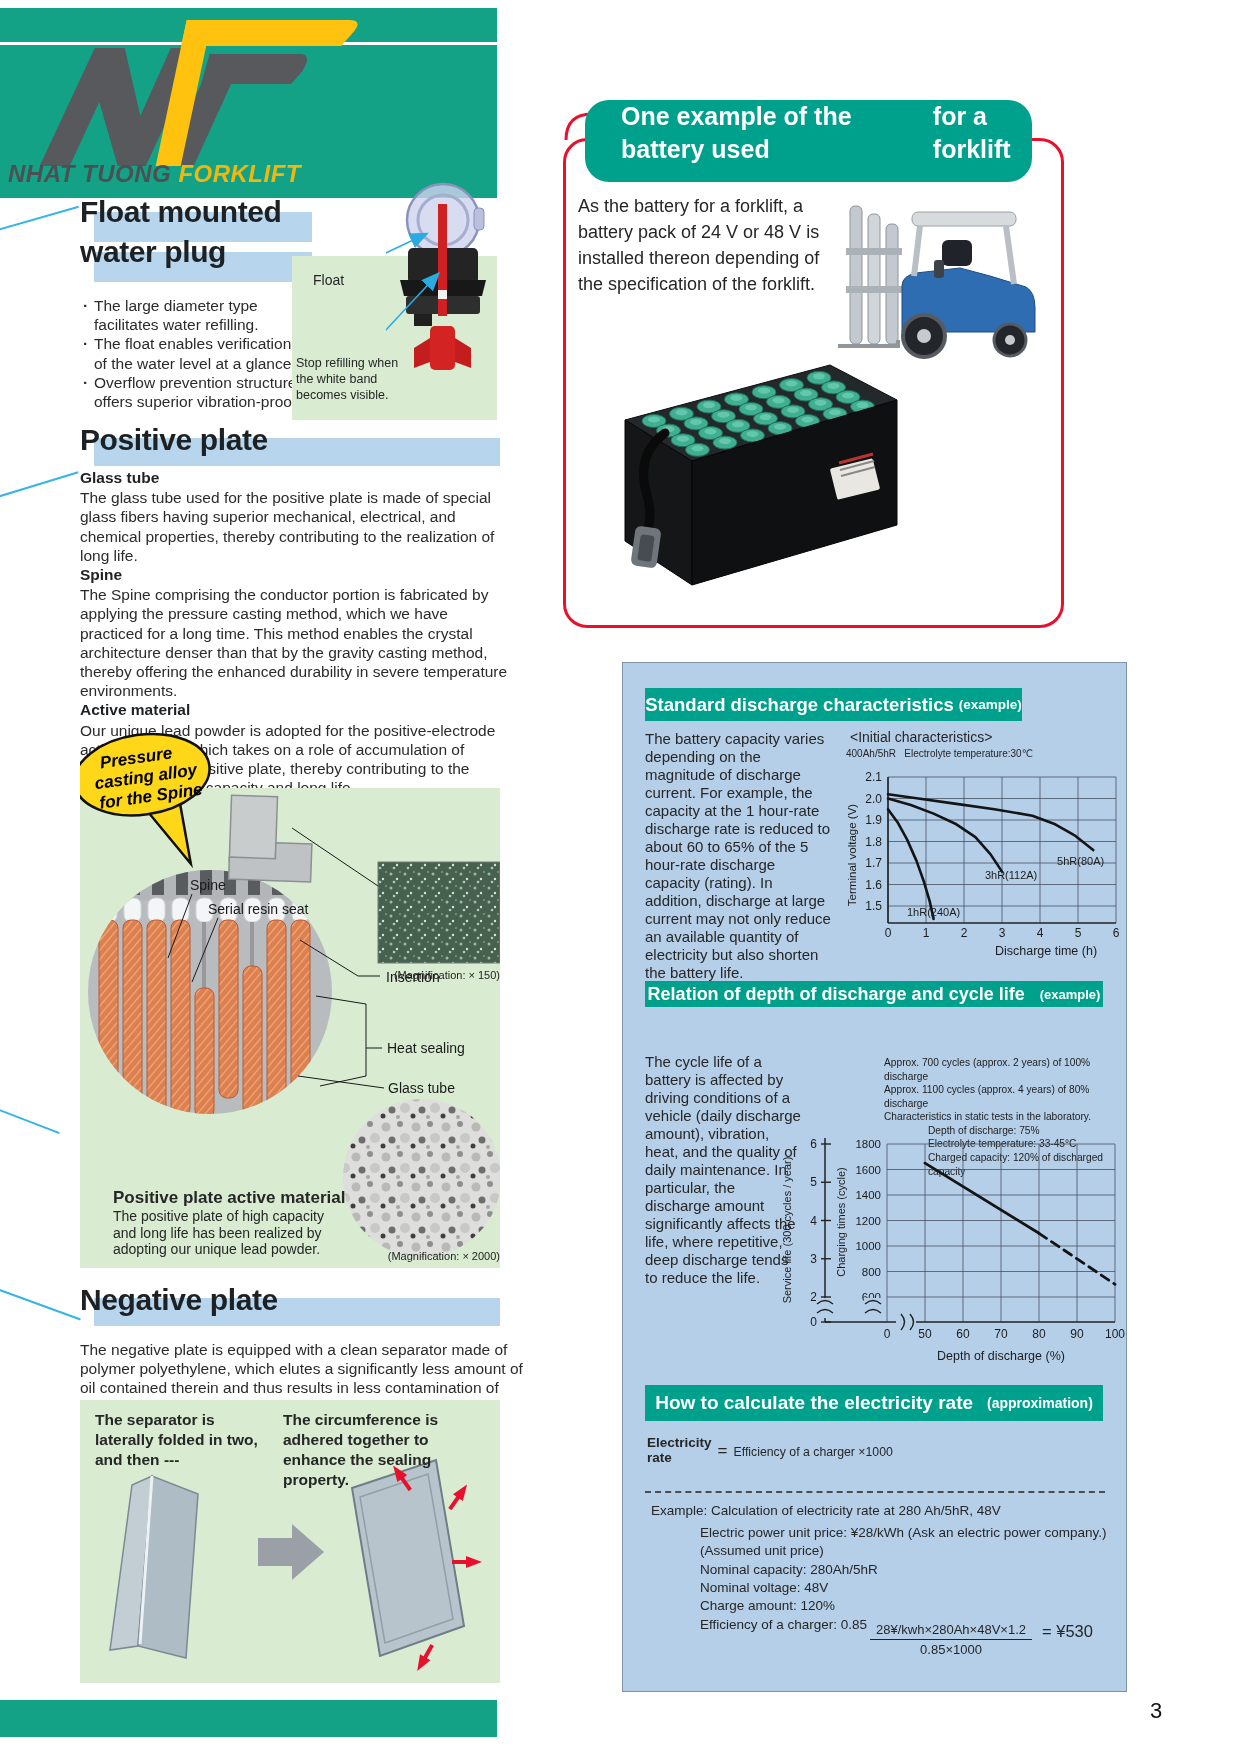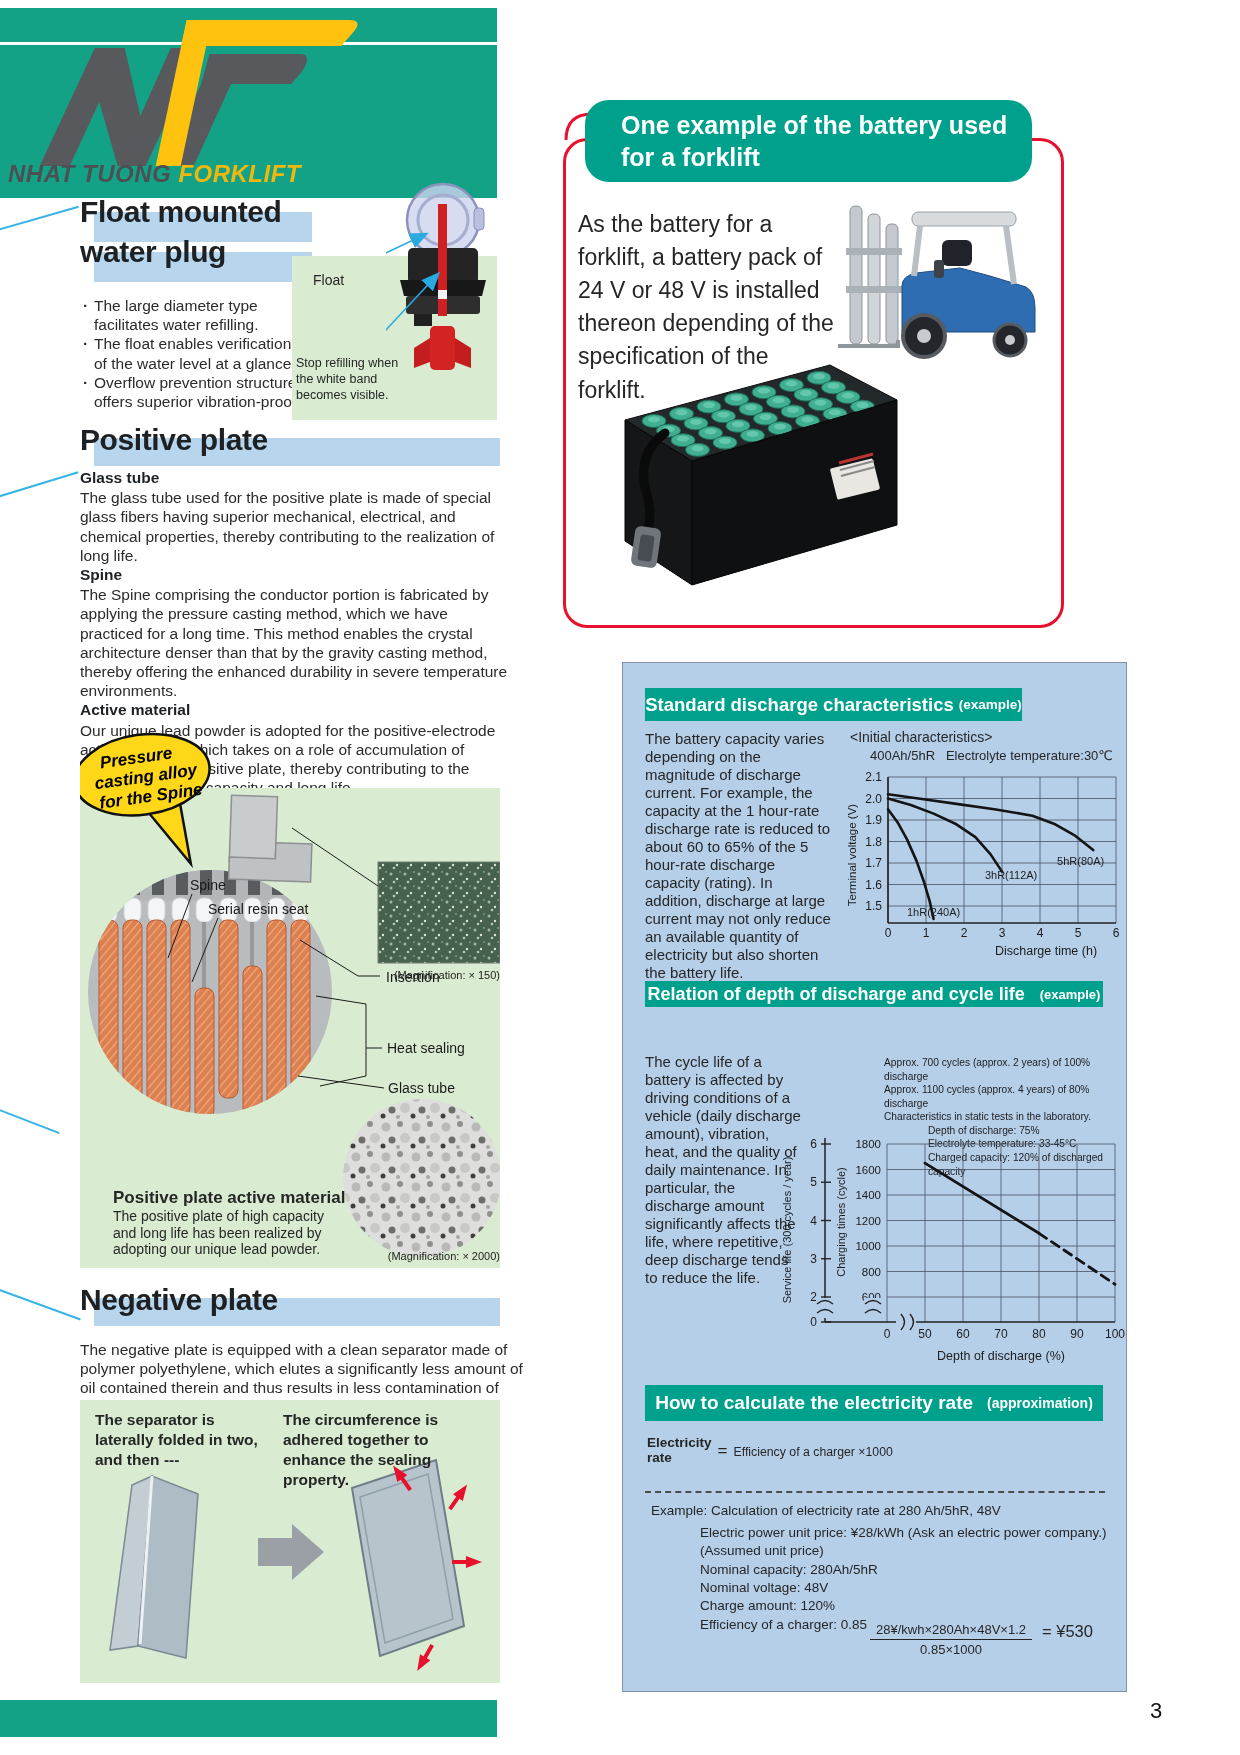--- a/index.html
+++ b/index.html
@@ -89,25 +89,25 @@
   <polygon points="44,160 28,170 28,190 44,184" fill="#c41d1d"></polygon>
   <polygon points="69,160 85,170 85,190 69,184" fill="#c41d1d"></polygon>
   <line x1="-62" y1="104" x2="40" y2="56" stroke="#29abe2" stroke-width="1.6" marker-end="url(#cyanArrow)"></line>
   <line x1="-28" y1="182" x2="52" y2="96" stroke="#29abe2" stroke-width="1.6" marker-end="url(#cyanArrow)"></line>
 </svg>
 
 <div class="abs" style="left:563px;top:138px;width:495px;height:484px;border:3px solid #e8112d;border-radius:24px"></div>
 <svg class="abs" style="left:540px;top:106px" width="60" height="46" viewBox="0 0 60 46">
   <path d="M52,8 Q26,8 26,34" fill="none" stroke="#e8112d" stroke-width="3"></path>
 </svg>
-<div class="abs" style="left:585px;top:100px;width:447px;height:82px;background:#00a18c;border-radius:24px;color:#fff;font-weight:800;font-size:25px;line-height:1.3;padding-left:0;display:flex;flex-direction:column;justify-content:center">
+<div class="abs" style="left:585px;top:100px;width:447px;height:82px;background:#00a18c;border-radius:24px;color:#fff;font-weight:800;font-size:25px;line-height:1.3;padding-left:0;display:flex;flex-direction:row;justify-content:center">
   <div style="padding-left:36px">One example of the battery used</div>
   <div style="padding-left:36px">for a forklift</div>
 </div>
-<div class="abs" style="left:578px;top:208px;width:262px;font-size:23px;line-height:1.44">As the battery for a forklift, a battery pack of 24 V or 48 V is installed thereon depending of the specification of the forklift.</div>
+<div class="abs" style="left:578px;top:194px;width:262px;font-size:18px;line-height:1.44">As the battery for a forklift, a battery pack of 24 V or 48 V is installed thereon depending of the specification of the forklift.</div>
 
 <svg class="abs" style="left:838px;top:190px" width="215" height="172" viewBox="0 0 215 172">
   <rect x="12" y="16" width="12" height="138" rx="5" fill="#c3c9ce" stroke="#8d969c"></rect>
   <rect x="30" y="24" width="12" height="130" rx="5" fill="#cfd5d9" stroke="#8d969c"></rect>
   <rect x="48" y="34" width="12" height="120" rx="5" fill="#c3c9ce" stroke="#8d969c"></rect>
   <rect x="8" y="58" width="56" height="7" fill="#aab2b8"></rect>
   <rect x="8" y="96" width="56" height="7" fill="#aab2b8"></rect>
   <path d="M0,158 h62 v-8 h-4 v4 h-58 Z" fill="#8f979d"></path>
   <path d="M64,140 L64,96 Q64,86 78,83 L122,78 L152,86 L188,97 Q197,102 197,118 L197,142 L64,142 Z" fill="#2f6db2" stroke="#1f4c80"></path>
   <rect x="74" y="22" width="104" height="14" rx="6" fill="#d7dbde" stroke="#9aa2a8"></rect>
@@ -339,21 +339,21 @@
 <div class="abs" style="left:283px;top:1410px;width:205px;font-weight:700;font-size:15.5px;line-height:1.3">The circumference is adhered together to enhance the sealing property.</div>
 
 <div class="abs panel" style="left:622px;top:662px;width:503px;height:1028px"></div>
 
 <div class="abs greenbar" style="left:645px;top:688px;width:377px;height:33px;font-size:18.5px;gap:5px">
   <span>Standard discharge characteristics</span>
   <span class="sfx" style="font-size:13.5px">(example)</span>
 </div>
 <div class="abs" style="left:645px;top:730px;width:188px;font-size:15px;line-height:1.2">The battery capacity varies depending on the magnitude of discharge current.  For example, the capacity at the 1 hour-rate discharge rate is reduced to about 60 to 65% of the 5 hour-rate discharge capacity (rating).  In addition, discharge at large current may not only reduce an available quantity of electricity but also shorten the battery life.</div>
 <div class="abs" style="left:850px;top:729px;font-size:14px">&lt;Initial characteristics&gt;</div>
-<div class="abs" style="left:870px;top:748px;font-size:13px;white-space:pre">400Ah/5hR   Electrolyte temperature:30℃</div>
+<div class="abs" style="left:846px;top:748px;font-size:10px;white-space:pre">400Ah/5hR   Electrolyte temperature:30℃</div>
 <svg id="chart1" class="abs" style="left:836px;top:765px" width="290" height="200" viewBox="0 0 290 200">
     <line x1="52" y1="12" x2="280" y2="12" stroke="#46525f" stroke-width="0.8"></line>
     <text x="46" y="16" text-anchor="end" font-size="12" fill="#1c1c1c">2.1</text>
     <line x1="52" y1="33.500000000000014" x2="280" y2="33.500000000000014" stroke="#46525f" stroke-width="0.8"></line>
     <text x="46" y="37.500000000000014" text-anchor="end" font-size="12" fill="#1c1c1c">2.0</text>
     <line x1="52" y1="55.000000000000036" x2="280" y2="55.000000000000036" stroke="#46525f" stroke-width="0.8"></line>
     <text x="46" y="59.000000000000036" text-anchor="end" font-size="12" fill="#1c1c1c">1.9</text>
     <line x1="52" y1="76.50000000000001" x2="280" y2="76.50000000000001" stroke="#46525f" stroke-width="0.8"></line>
     <text x="46" y="80.50000000000001" text-anchor="end" font-size="12" fill="#1c1c1c">1.8</text>
     <line x1="52" y1="98.00000000000003" x2="280" y2="98.00000000000003" stroke="#46525f" stroke-width="0.8"></line>

